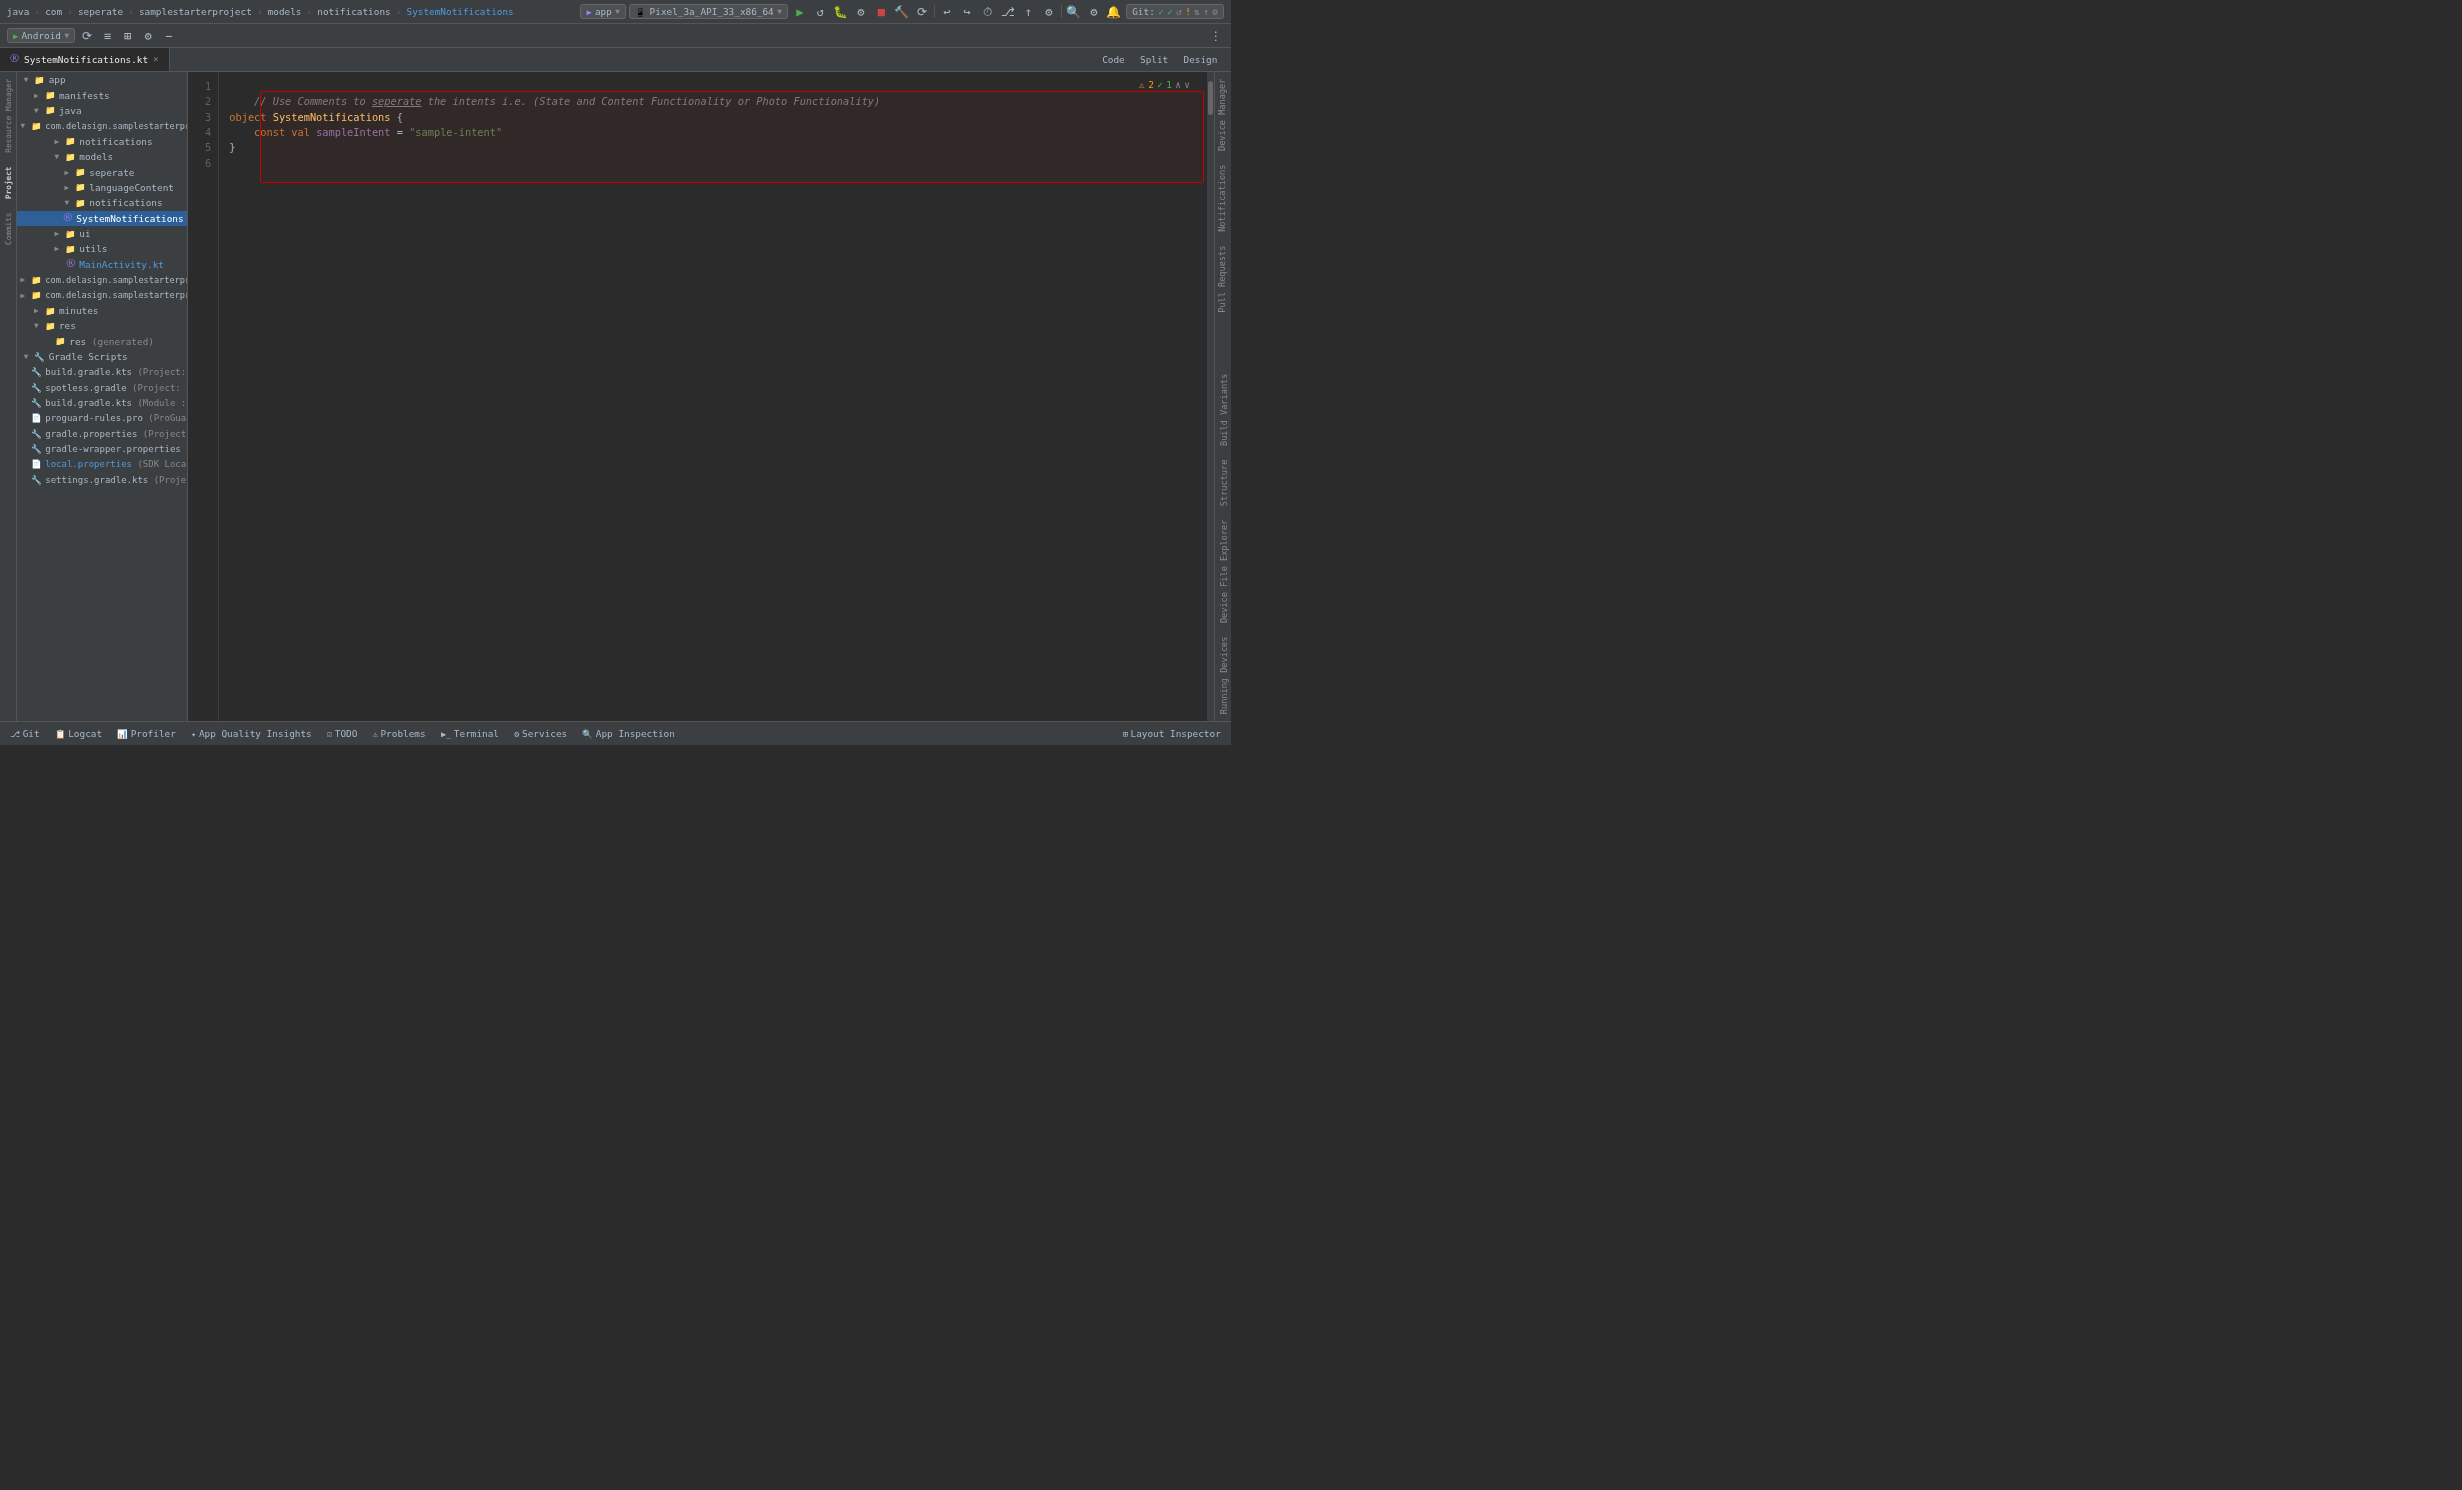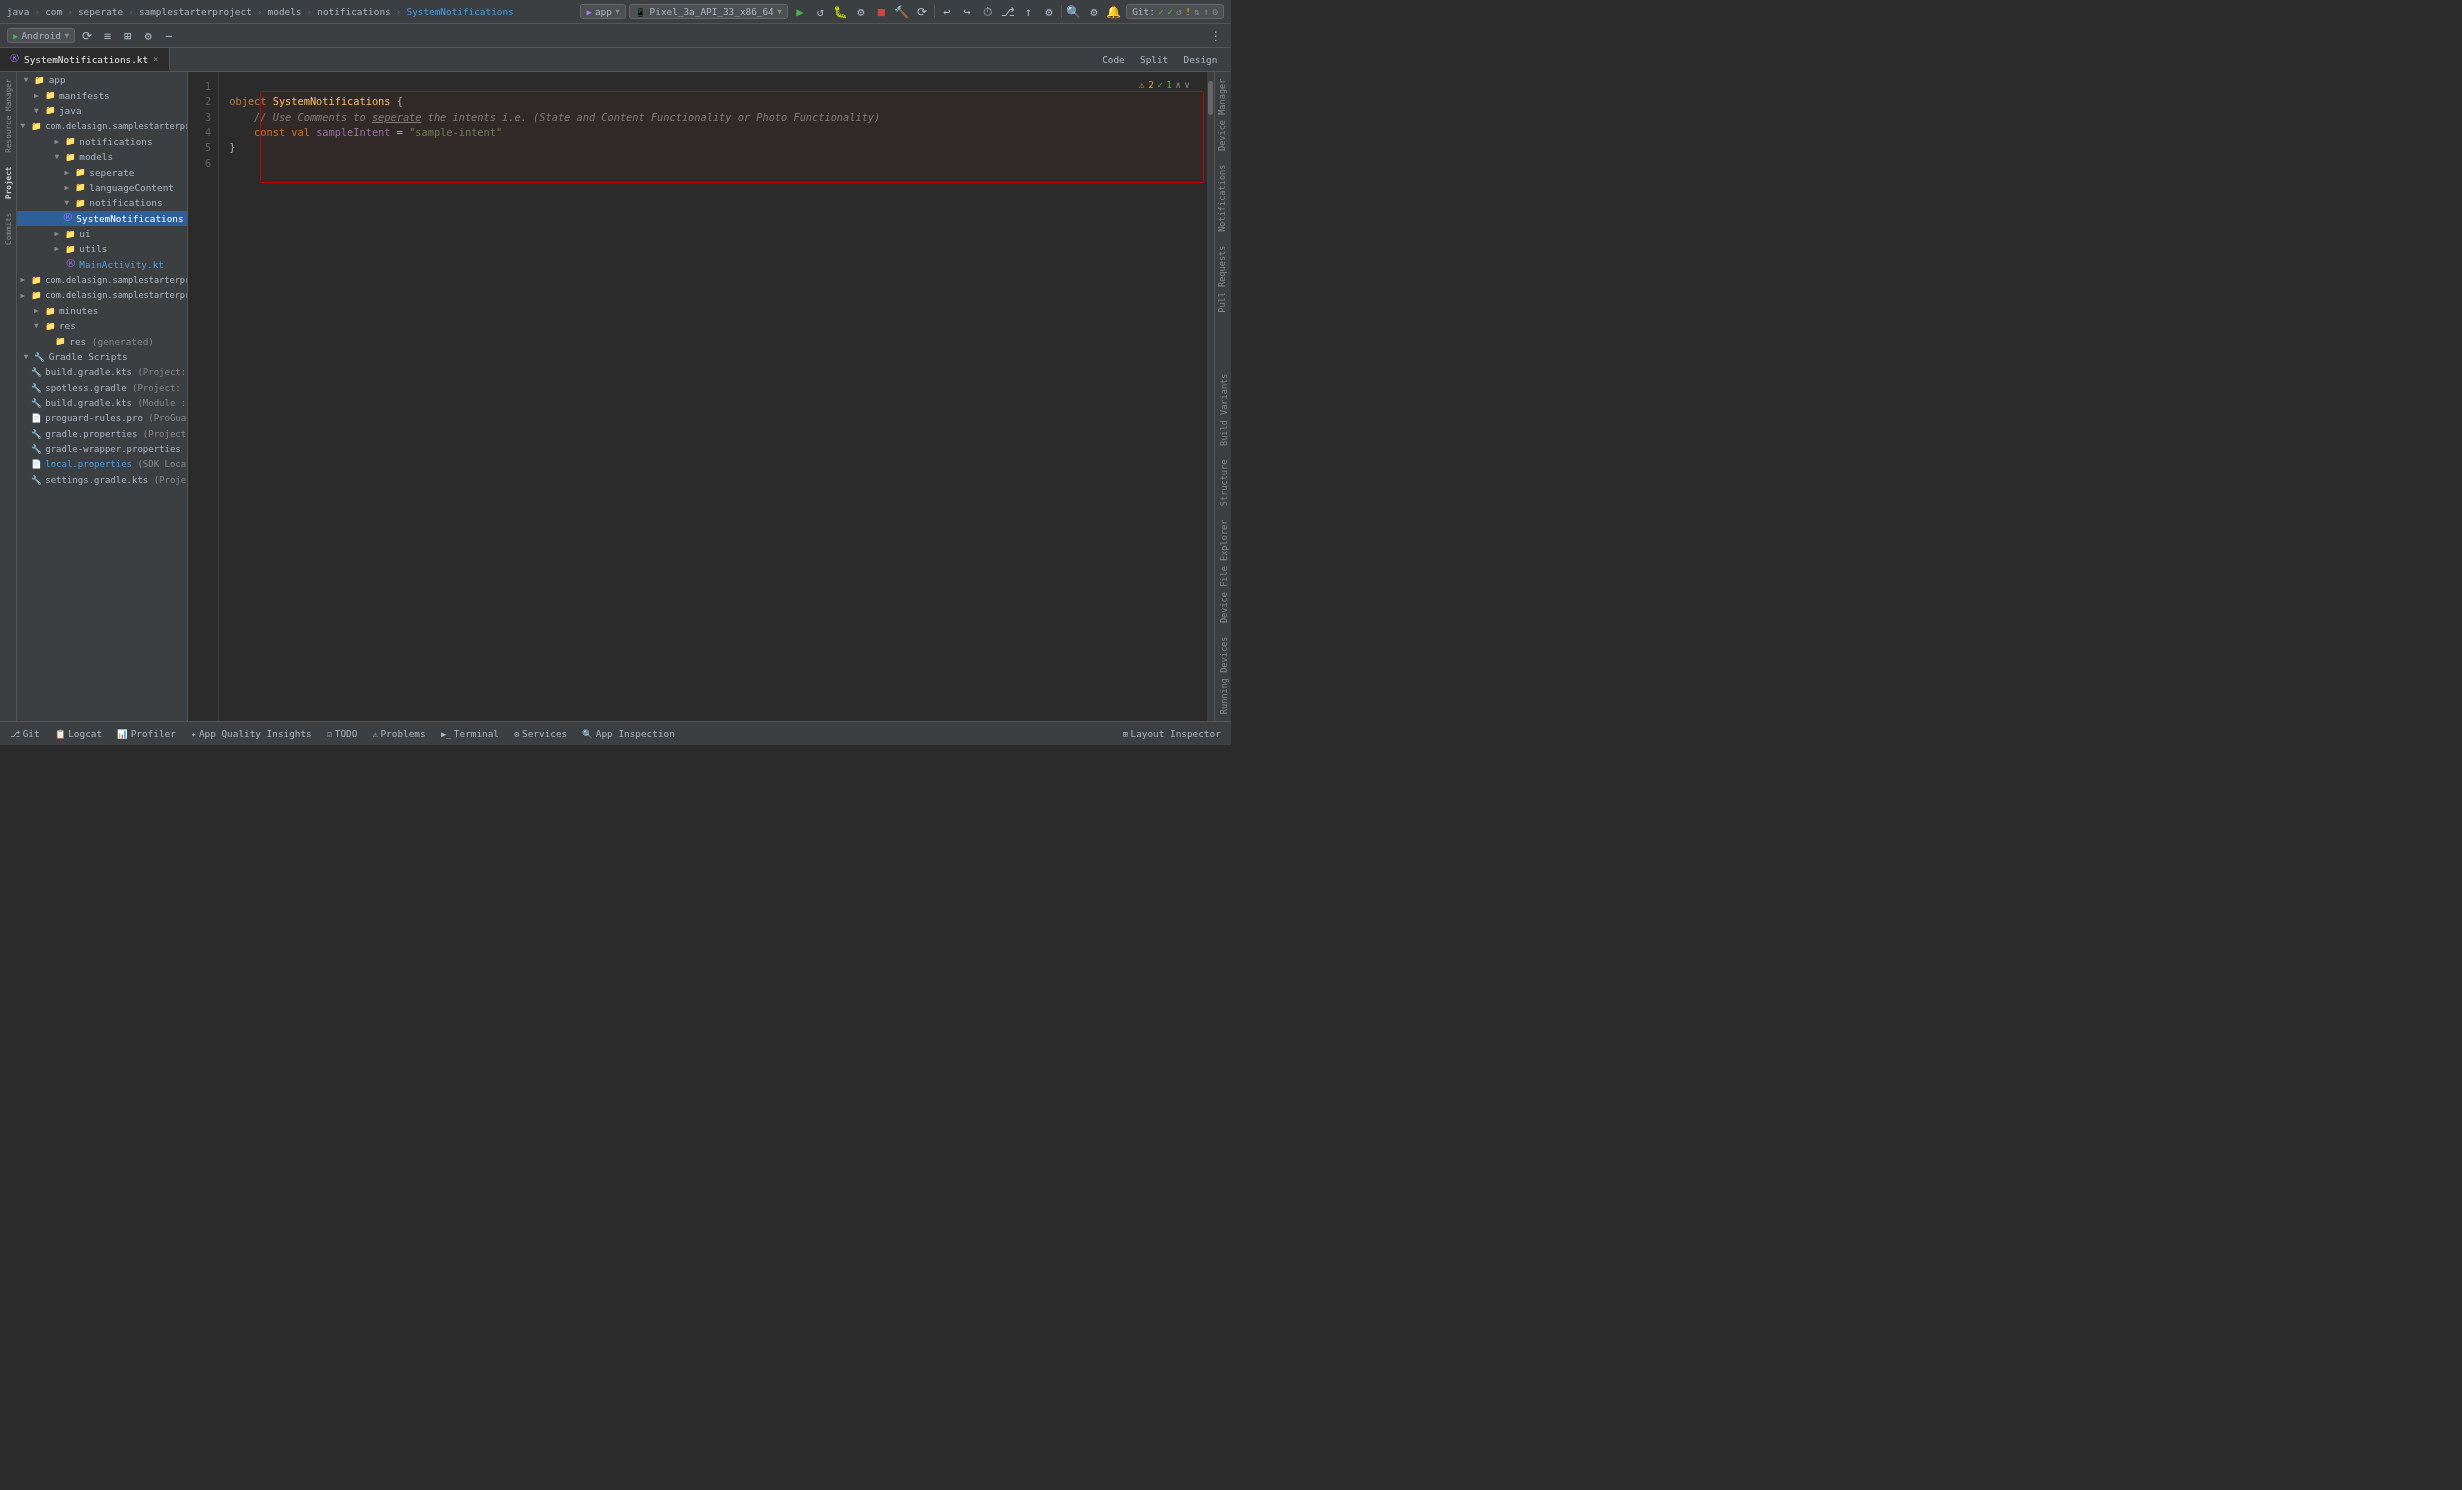--- a/index.html
+++ b/index.html
@@ -683,22 +683,22 @@
         <span class="line-number-line">4</span>
         <span class="line-number-line">5</span>
         <span class="line-number-line">6</span>
       </div>
 
       <div class="code-body">
 
         <div class="highlight-box"></div>
 
         <span class="code-line"> </span>
+        <span class="code-line">    <span class="cmt">// Use Comments to <span style="text-decoration:underline;">seperate</span> the intents i.e. (State and Content Functionality or Photo Functionality)</span></span>
         <span class="code-line"><span class="kw">object</span> <span class="cls-name">SystemNotifications</span> {</span>
-        <span class="code-line">    <span class="cmt">// Use Comments to <span style="text-decoration:underline;">seperate</span> the intents i.e. (State and Content Functionality or Photo Functionality)</span></span>
         <span class="code-line">    <span class="kw">const</span> <span class="kw">val</span> <span class="prop">sampleIntent</span> = <span class="str">"sample-intent"</span></span>
         <span class="code-line">}</span>
       </div>
 
       <div class="warning-indicator">
         <span class="warn-count">⚠</span>
         <span style="color:#f0a30a;">2</span>
         <span class="ok-count">✓</span>
         <span style="color:#4caf50;">1</span>
         <span style="color:#888;">∧</span>

